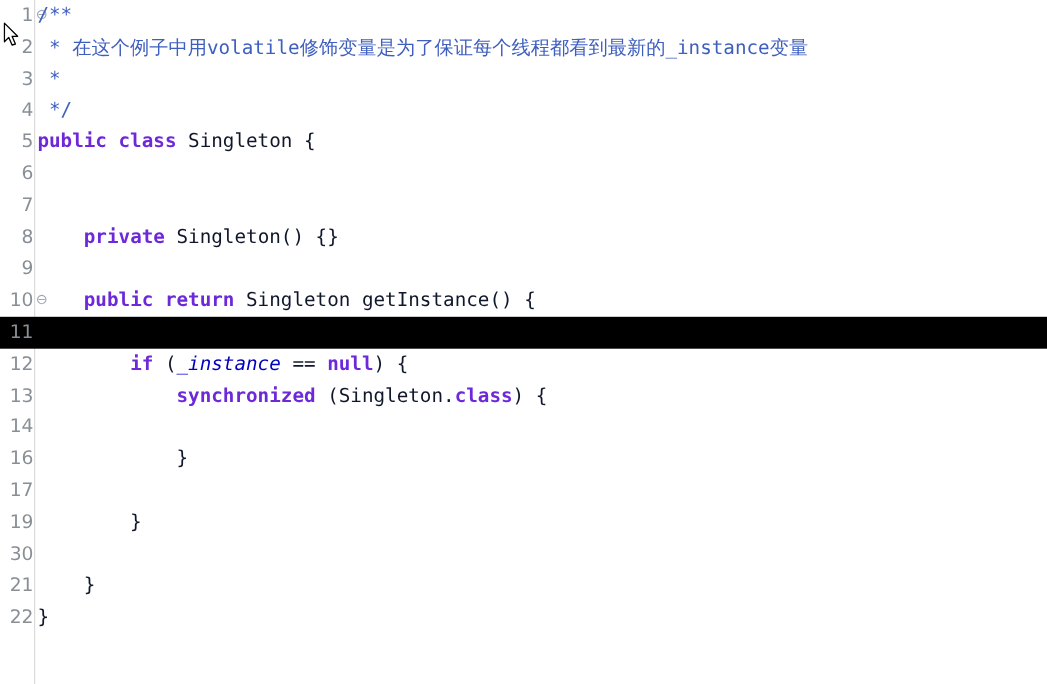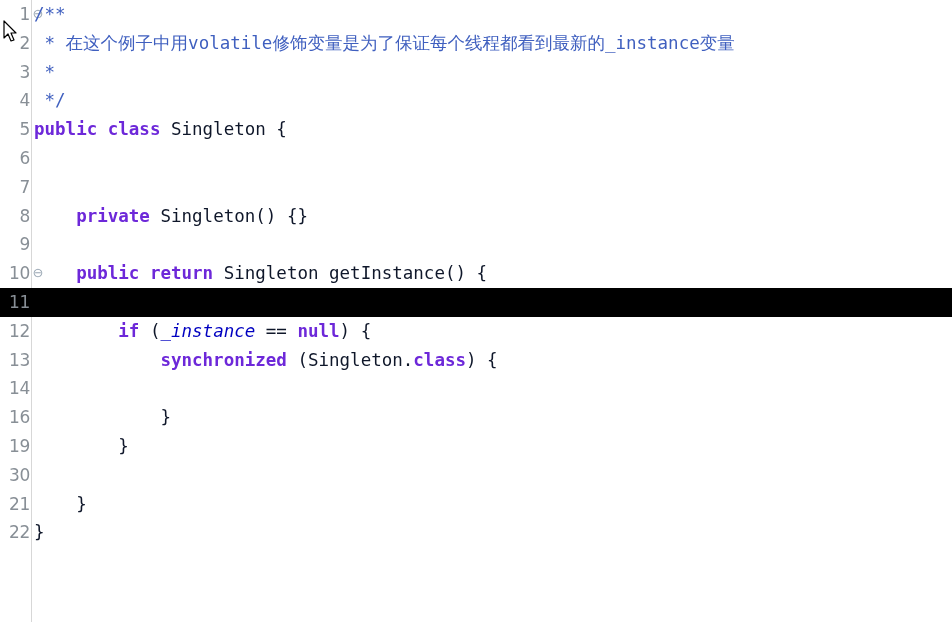--- a/index.html
+++ b/index.html
@@ -122,20 +122,21 @@
       <div class="line"><div class="gutter">6</div></div>
       <div class="line"><div class="gutter">7</div><div class="content"></div></div>
       <div class="line"><div class="gutter">8</div><div class="content"><span class="plain">    </span><span class="kw">private</span><span class="plain"> Singleton() {}</span></div></div>
       <div class="line"><div class="gutter">9</div><div class="content"></div></div>
       <div class="line"><div class="gutter">10</div><div class="fold">⊖</div><div class="content"><span class="plain">    </span><span class="kw">public return</span><span class="plain"> Singleton getInstance() {</span></div></div>
       <div class="line current"><div class="gutter">11</div><div class="content"></div><div class="caret"></div></div>
       <div class="line"><div class="gutter">12</div><div class="content"><span class="plain">        </span><span class="kw">if</span><span class="plain"> (</span><span class="fld">_instance</span><span class="plain"> == </span><span class="kw">null</span><span class="plain">) {</span></div></div>
       <div class="line"><div class="gutter">13</div><div class="content"><span class="plain">            </span><span class="kw">synchronized</span><span class="plain"> (Singleton.</span><span class="kw">class</span><span class="plain">) {</span></div></div>
       <div class="line"><div class="gutter">14</div></div>
       <div class="line"><div class="gutter">16</div><div class="content"><span class="plain">            }</span></div></div>
+      <div class="line"><div class="gutter">17</div><div class="content"></div></div>
       <div class="line"><div class="gutter">19</div><div class="content"><span class="plain">        }</span></div></div>
       <div class="line"><div class="gutter">30</div><div class="content"></div></div>
       <div class="line"><div class="gutter">21</div><div class="content"><span class="plain">    }</span></div></div>
       <div class="line"><div class="gutter">22</div><div class="content"><span class="plain">}</span></div></div>
     </div>
 
   <div class="mouse-cursor">
     <svg width="16" height="24" viewBox="0 0 16 24" xmlns="http://www.w3.org/2000/svg">
       <polygon points="1,1 1,18 5,14 8,21 11,20 8,13 13,13" fill="#ffffff" stroke="#000000" stroke-width="1.2" stroke-linejoin="round"></polygon>
     </svg>

